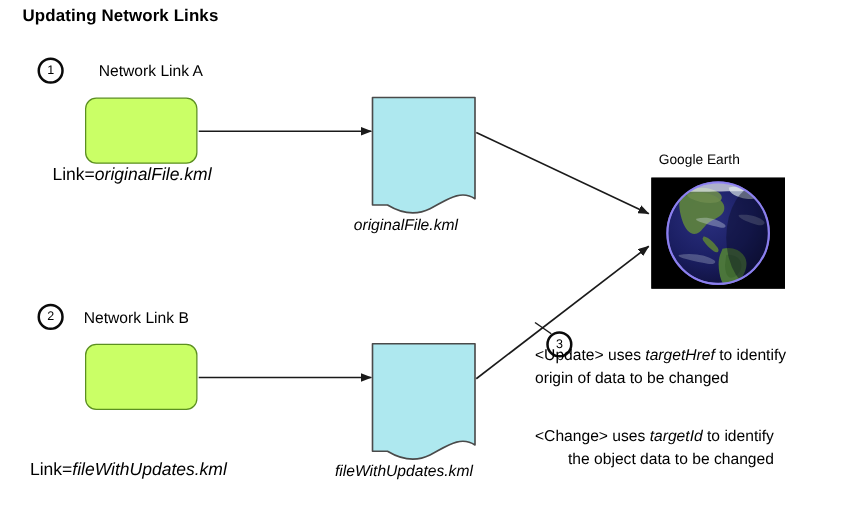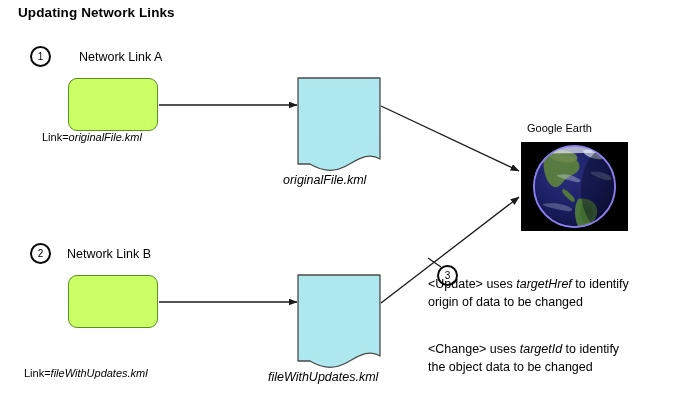--- a/index.html
+++ b/index.html
@@ -13,21 +13,21 @@
   .numcircle{position:absolute;width:21px;height:21px;border-radius:50%;
              border:2.4px solid #0a0a0a;background:#fff;box-sizing:border-box;
              display:flex;align-items:center;justify-content:center;
              font-size:10px;line-height:1;font-weight:normal;}
 
   .nodelabel{position:absolute;font-size:12.5px;white-space:nowrap;}
 
   .greenbox{position:absolute;width:90px;height:53px;border-radius:9px;
             background:#caff66;border:1.4px solid #5b8f21;box-sizing:border-box;}
 
-  .linklabel{position:absolute;font-size:11px;white-space:nowrap;}
+  .linklabel{position:absolute;font-size:14px;white-space:nowrap;}
   .linklabel i{font-style:italic;}
 
   .doclabel{position:absolute;font-size:12.5px;font-style:italic;white-space:nowrap;}
 
   .gelabel{position:absolute;font-size:11px;white-space:nowrap;}
 
   .globe{position:absolute;left:521px;top:142px;width:107px;height:89px;
          background:#000;overflow:hidden;}
 
   .notetext{position:absolute;font-size:12.5px;line-height:17.5px;white-space:nowrap;}
@@ -148,18 +148,18 @@
 
   <div class="numcircle" style="left:437px;top:265px;">
     <span>3</span>
   </div>
 
   <div class="notetext" style="left:428px;top:276px;">
     <div><span>&lt;Update&gt; uses </span><i>targetHref</i><span> to identify</span></div>
     <div>origin of data to be changed</div>
   </div>
 
-  <div class="notetext" style="left:428px;top:341px;">
+  <div class="notetext" style="left:428px;top:341px;text-align:right;">
     <div><span>&lt;Change&gt; uses </span><i>targetId</i><span> to identify</span></div>
     <div>the object data to be changed</div>
   </div>
 
 </div>
 
 </body></html>

